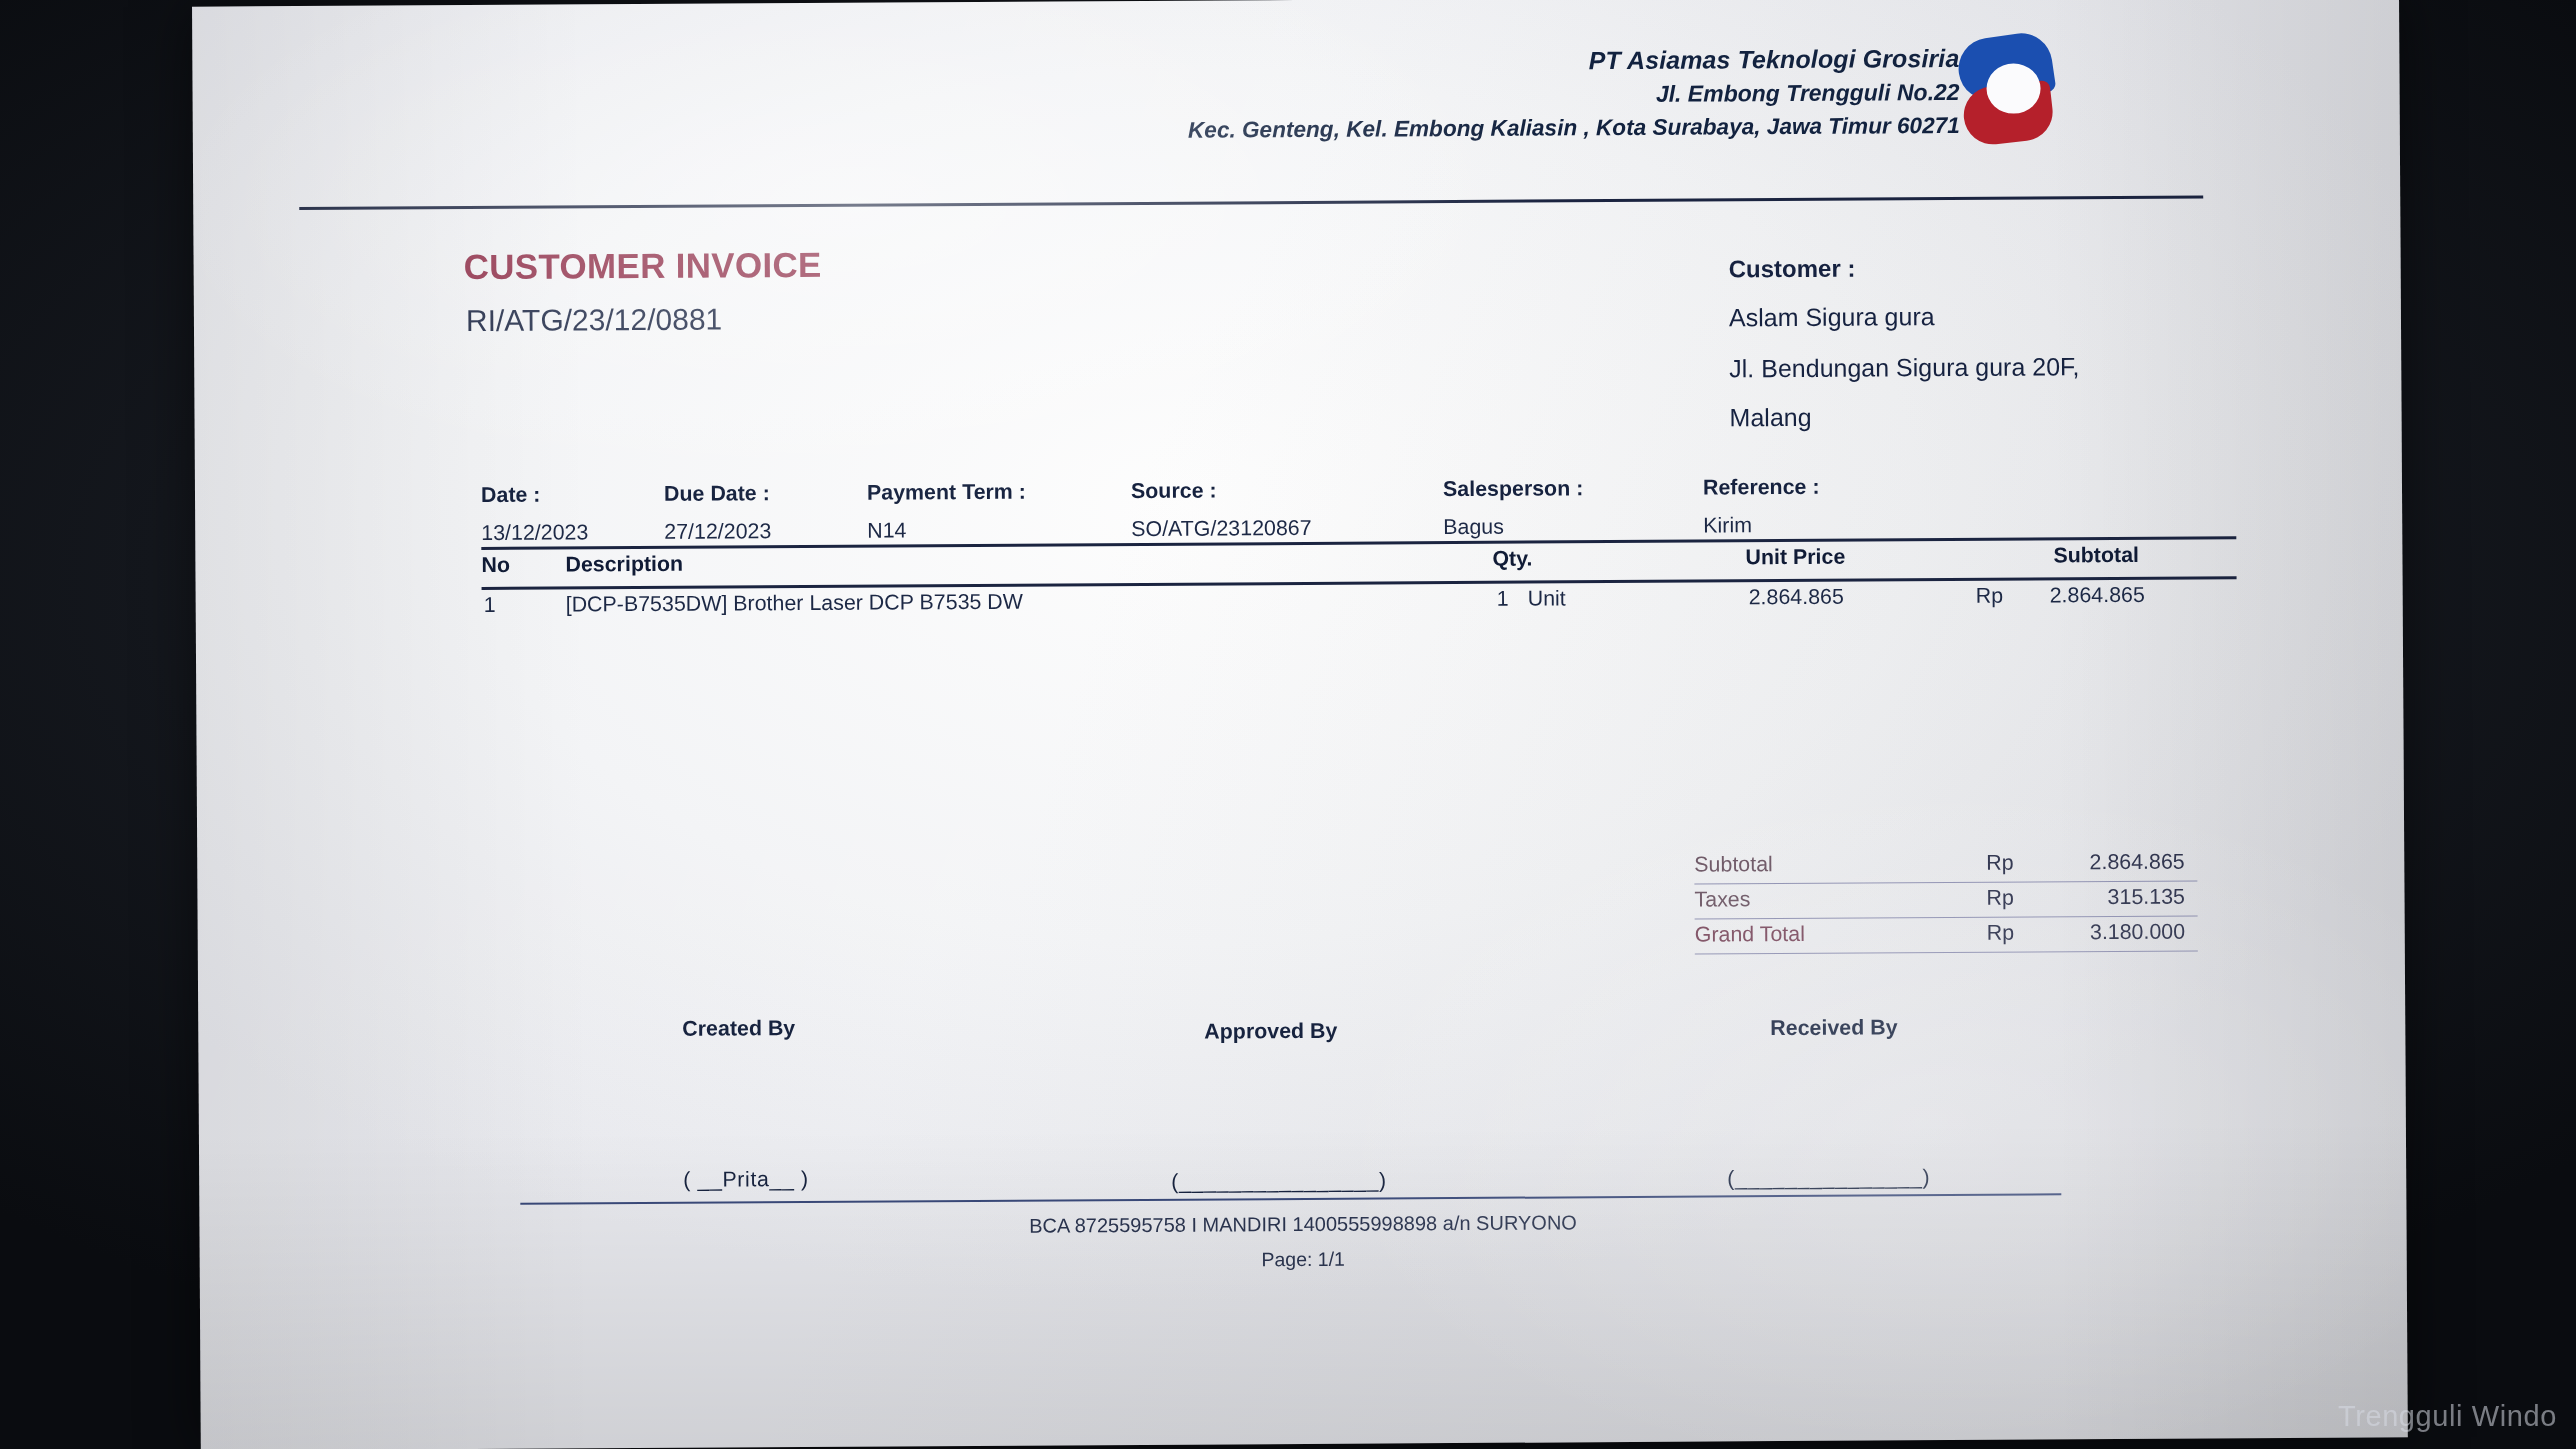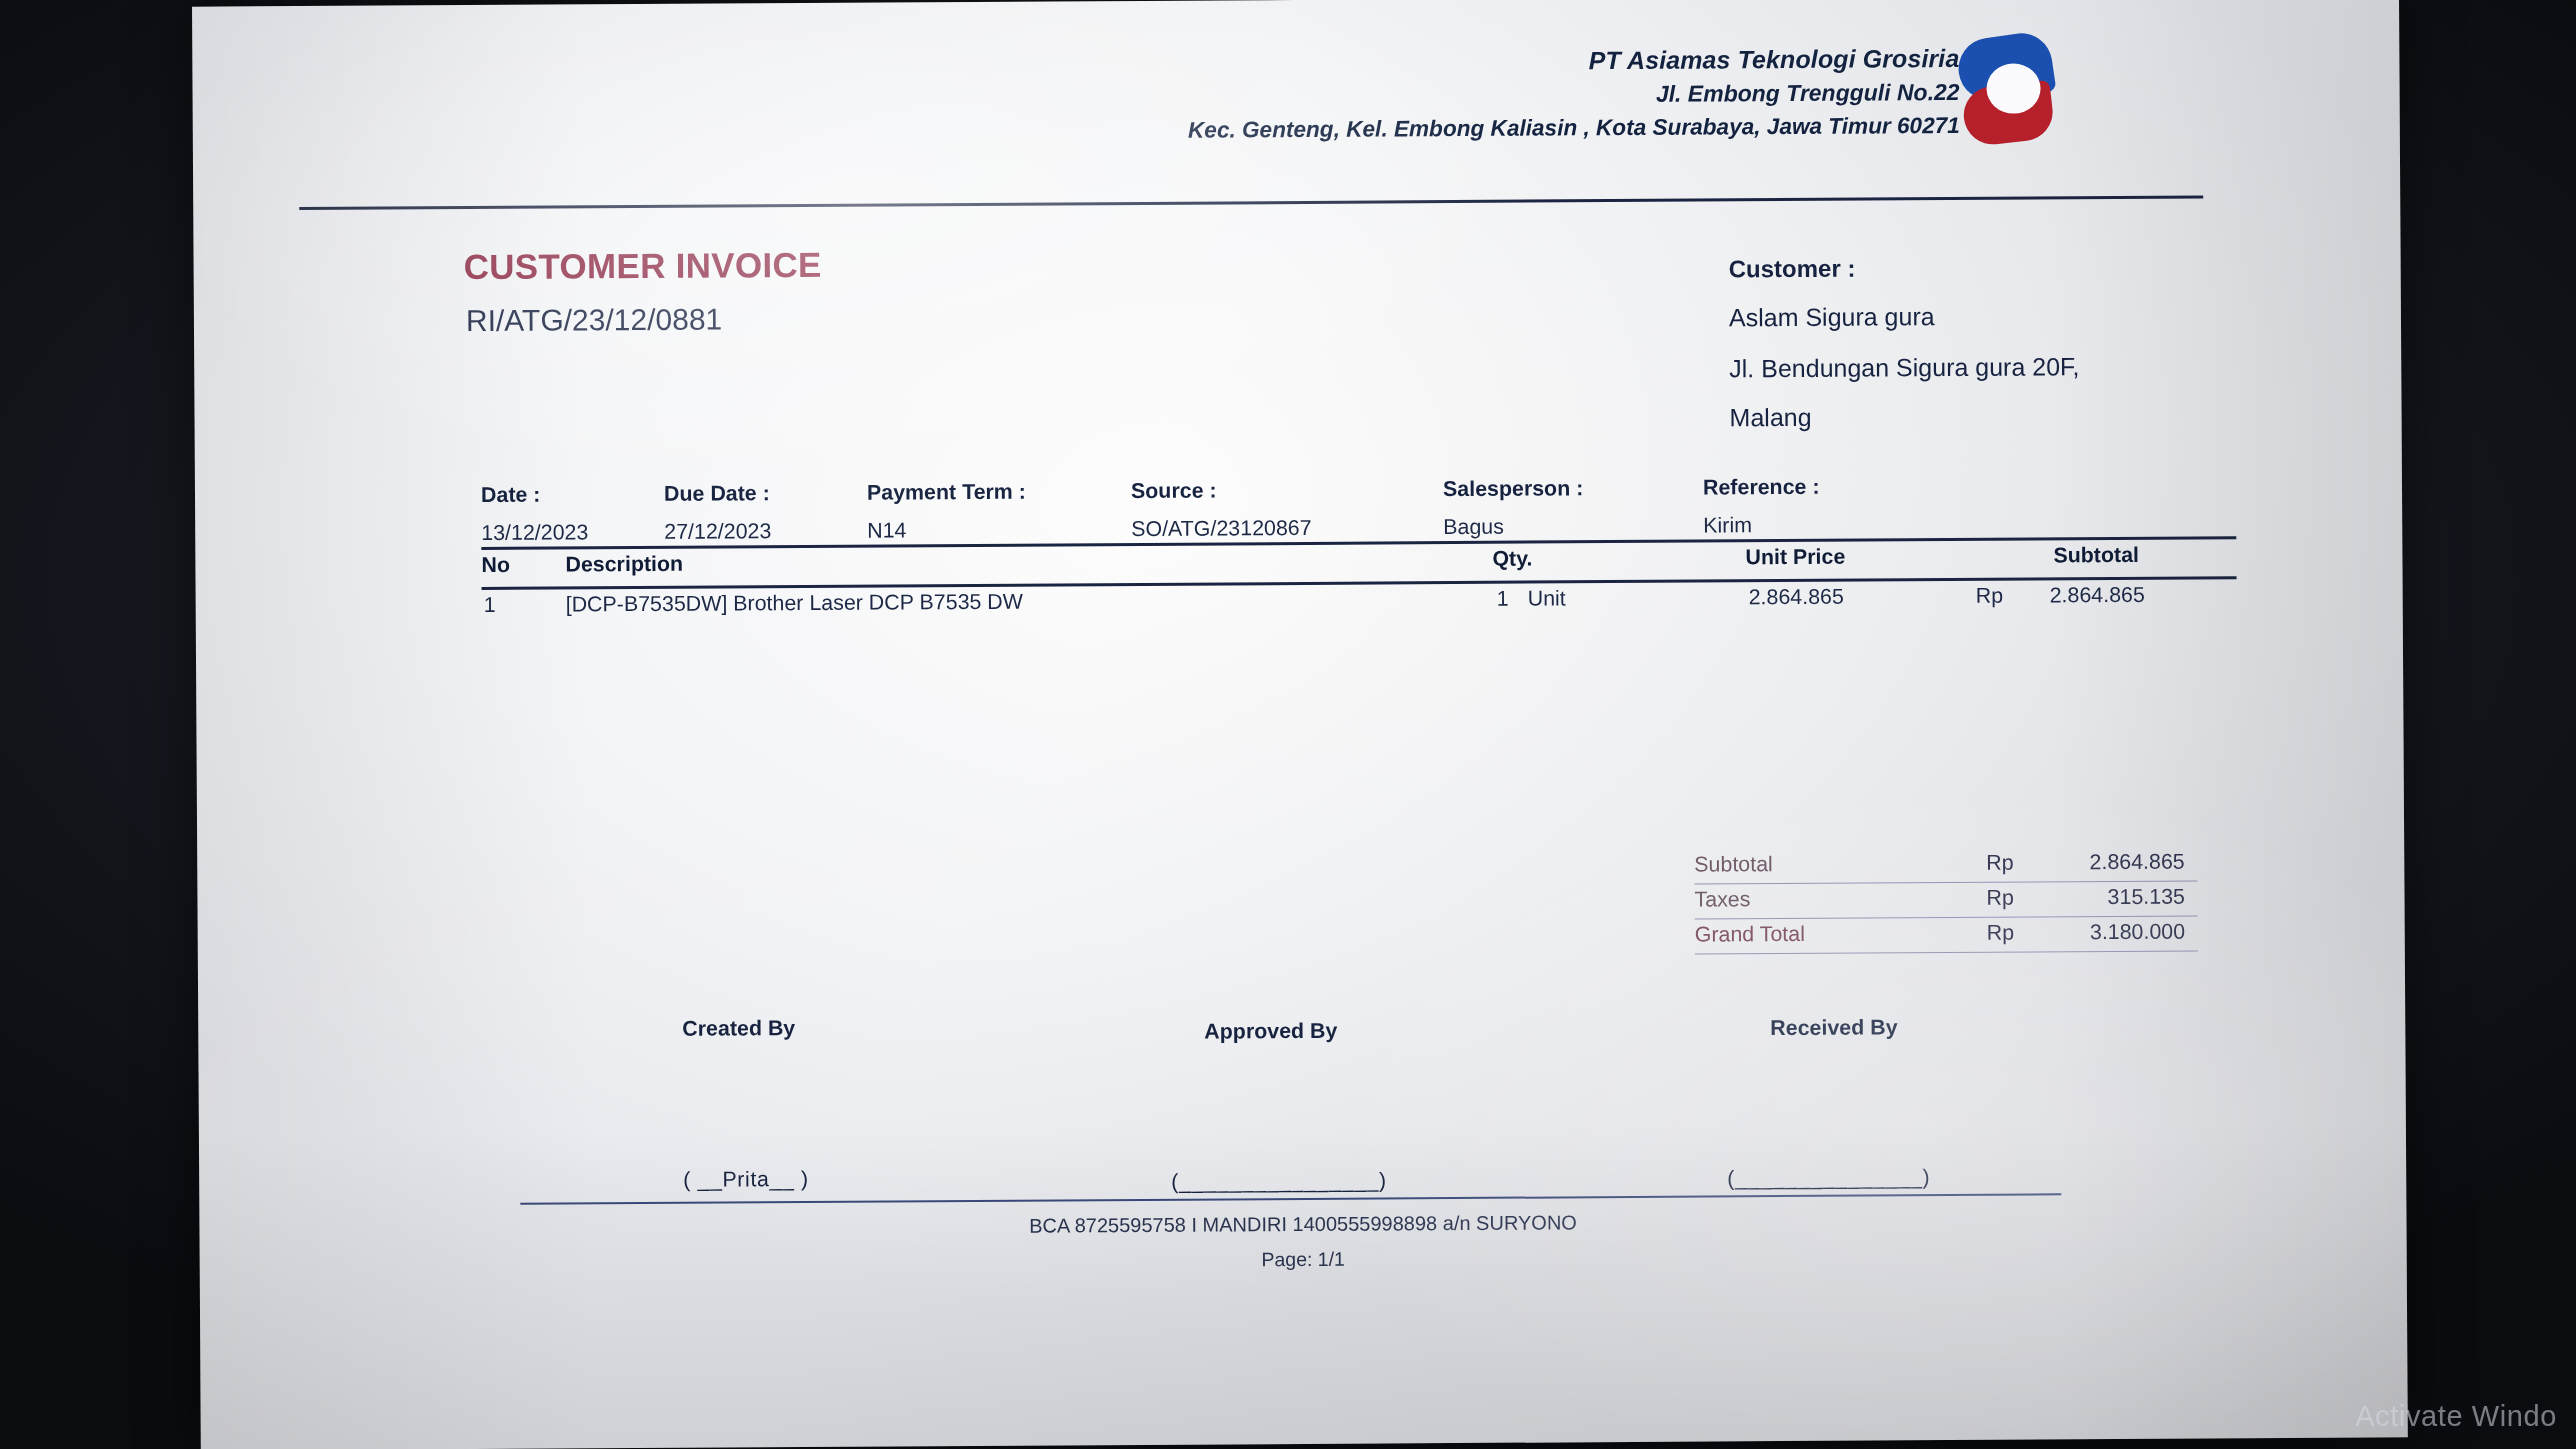--- a/index.html
+++ b/index.html
@@ -435,15 +435,15 @@
         <div class="sign-line" style="left:1528px; top:156px;">(_______________)</div>
       </div>
 
       <div class="footer-rule"></div>
       <div class="footer-bank">BCA 8725595758 I MANDIRI 1400555998898 a/n SURYONO</div>
       <div class="footer-page">Page: 1/1</div>
 
     </div>
   </div>
 
-  <div class="watermark">Activate Windo</div>
+  <div class="watermark">Trengguli Windo</div>
 </div>
 
 
 </body></html>

